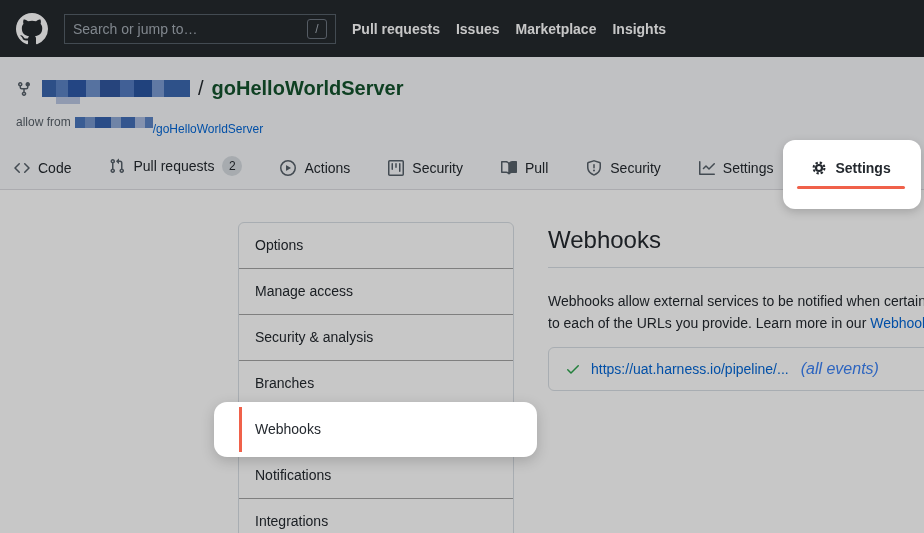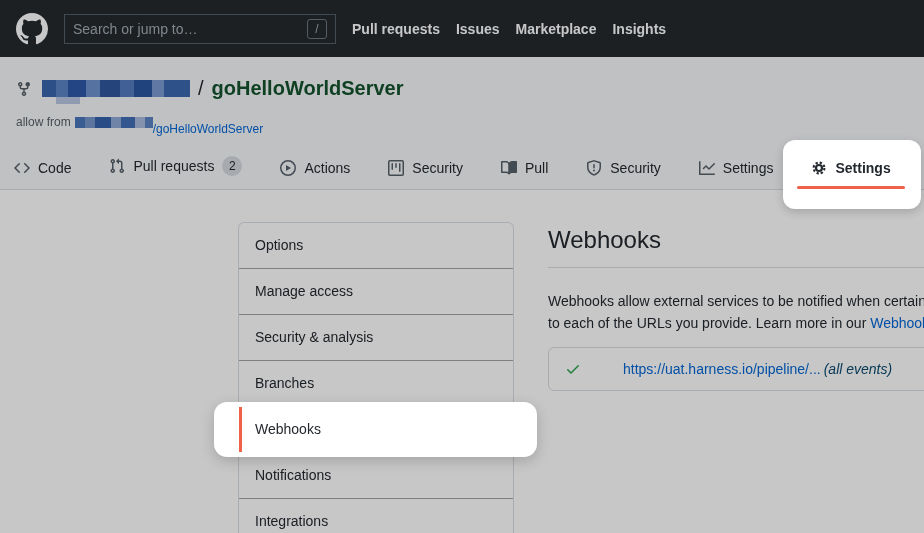--- a/index.html
+++ b/index.html
@@ -62,22 +62,22 @@
   .accent { position:absolute; left:0; top:0; bottom:0; width:3px; background:#f0614a; }
 
   .settings-content { position:absolute; left:548px; top:36px; width:520px; }
   .settings-content h2 { font-size:24px; font-weight:400; color:#24292f; }
   .subhead-hr { border-bottom:1px solid #d8dee4; margin-top:13px; }
   .desc { margin-top:22px; font-size:14px; line-height:22px; color:#24292f; white-space:nowrap; }
   .desc a { color:#0366d6; text-decoration:none; cursor:pointer; }
   .hook-box { margin-top:13px; height:44px; border:1px solid #d8dee4; border-radius:6px;
               display:flex; align-items:center; padding:0 16px; white-space:nowrap; }
   .check-ic { width:16px; height:16px; fill:#2da44e; margin-right:10px; flex:none; }
-  .hook-url { color:#0366d6; font-size:14px; text-decoration:none; cursor:pointer;margin-left:32px; }
-  .hook-events { color:#0c4a6e; font-size:14px; font-style:italic; margin-left:3px; }
+  .hook-url { color:#0366d6; font-size:14px; text-decoration:none; cursor:pointer; }
+  .hook-events { color:#3b82f6; font-size:16px; font-style:italic; margin-left:12px; }
 
   
   .dim { position:absolute; inset:0; background:rgba(0,0,0,0.22); z-index:50; pointer-events:none; }
 </style>
 </head>
 <body>
 
 <div class="screen">
 
   <header class="topbar">

